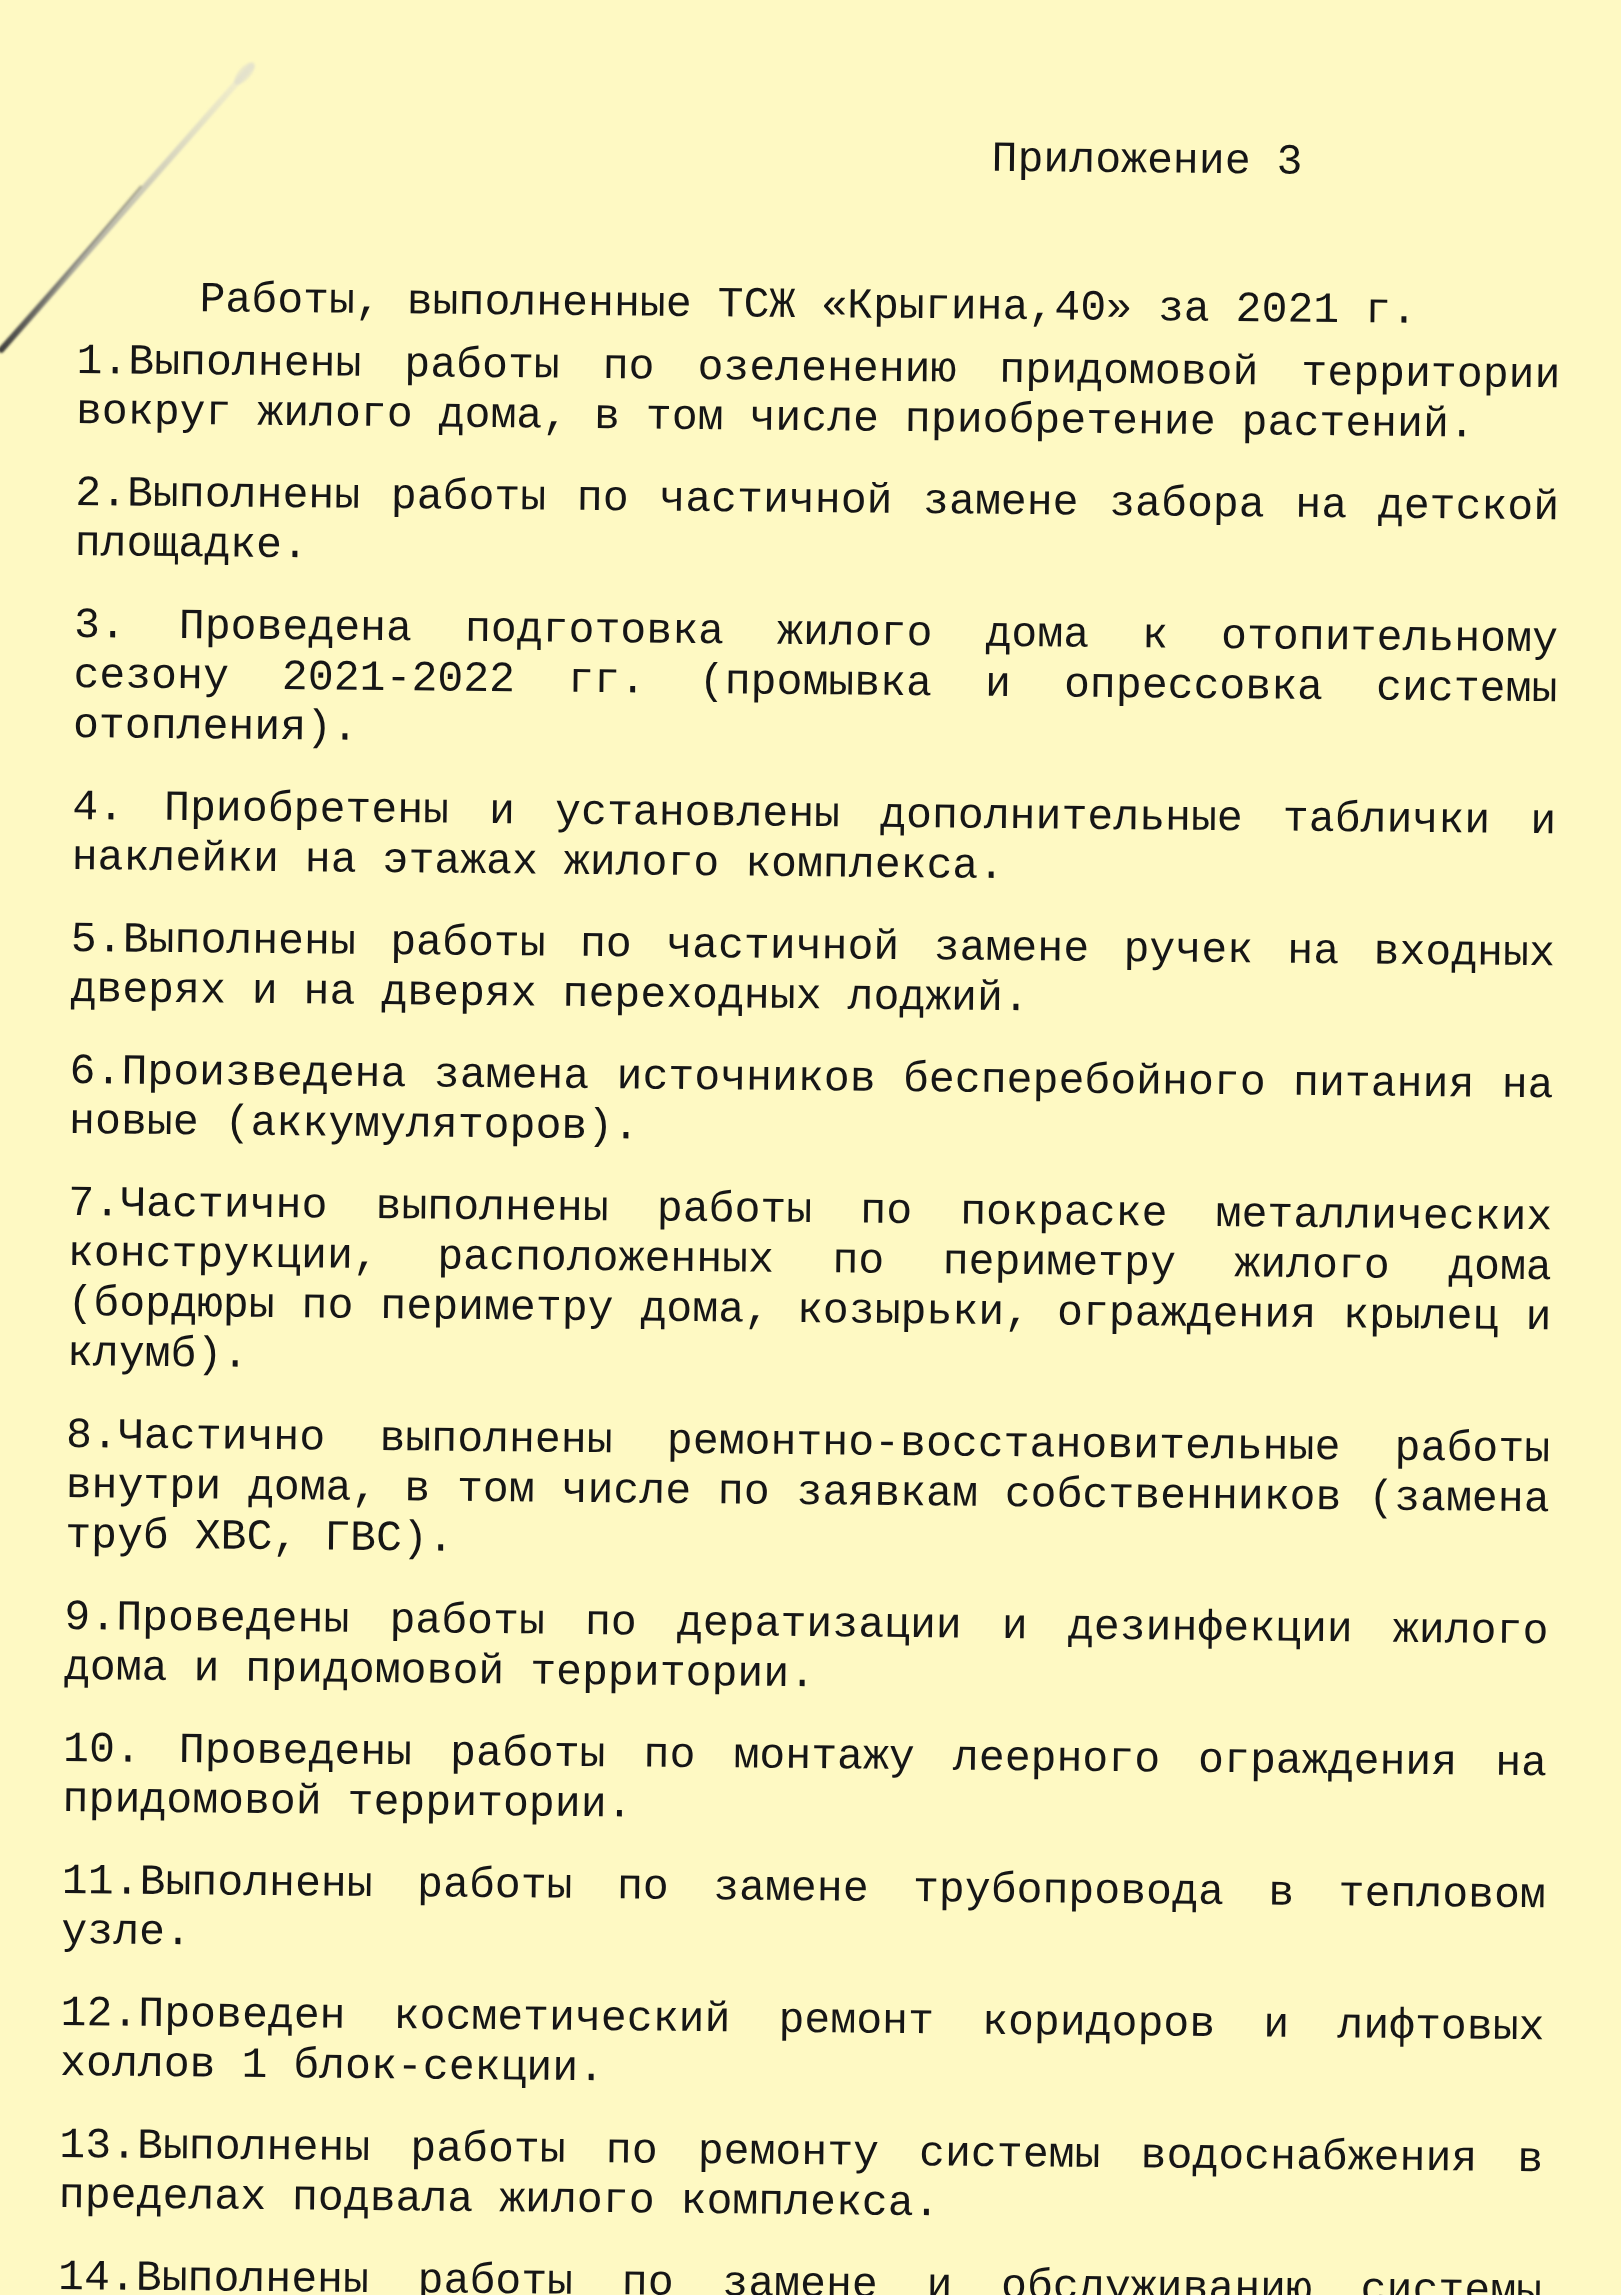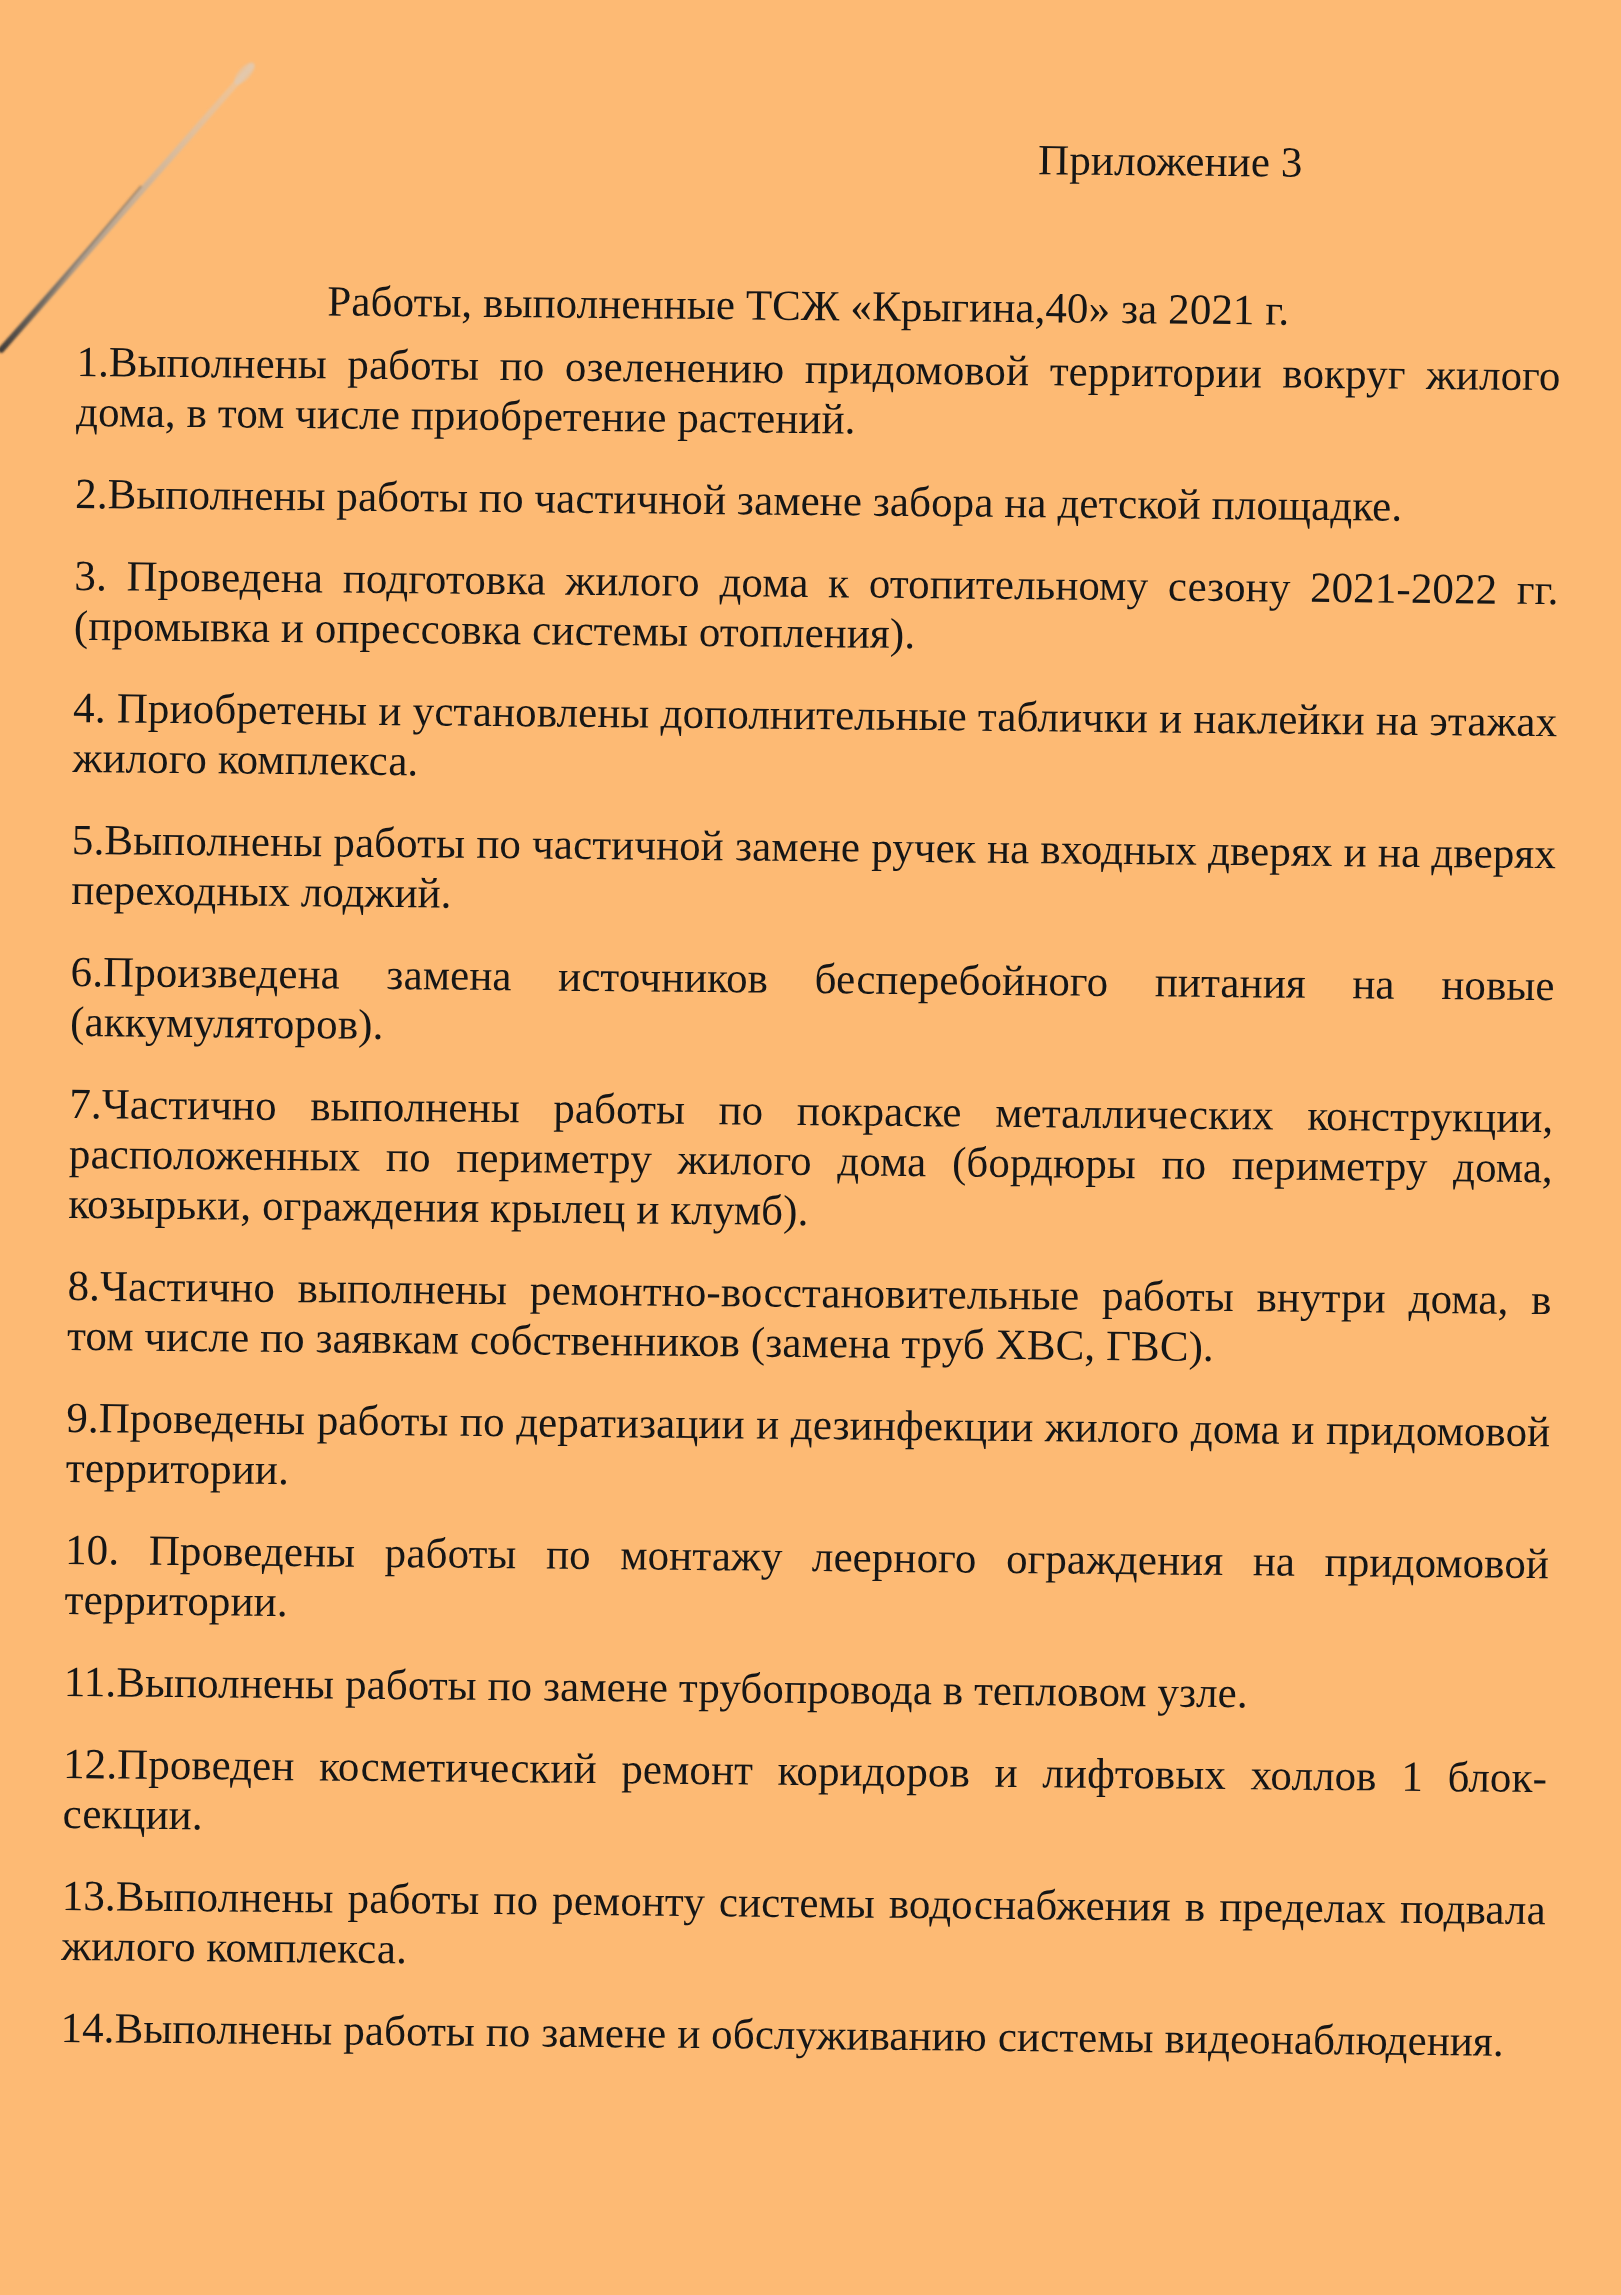--- a/index.html
+++ b/index.html
@@ -5,23 +5,23 @@
   html, body {
     margin: 0;
     padding: 0;
     background: #e9e9e9;
   }
   .page {
     position: relative;
     width: 1622px;
     height: 2295px;
     margin: 0 auto;
-    background: #fdba74;
+    background: #fef9c3;
     overflow: hidden;
-    font-family: Liberation Serif, serif;
+    font-family: Liberation Mono, monospace;
     color: #161616;
   }
   .scan-artifact {
     position: absolute;
     left: 0;
     top: 0;
     pointer-events: none;
   }
   .content {
     position: absolute;

